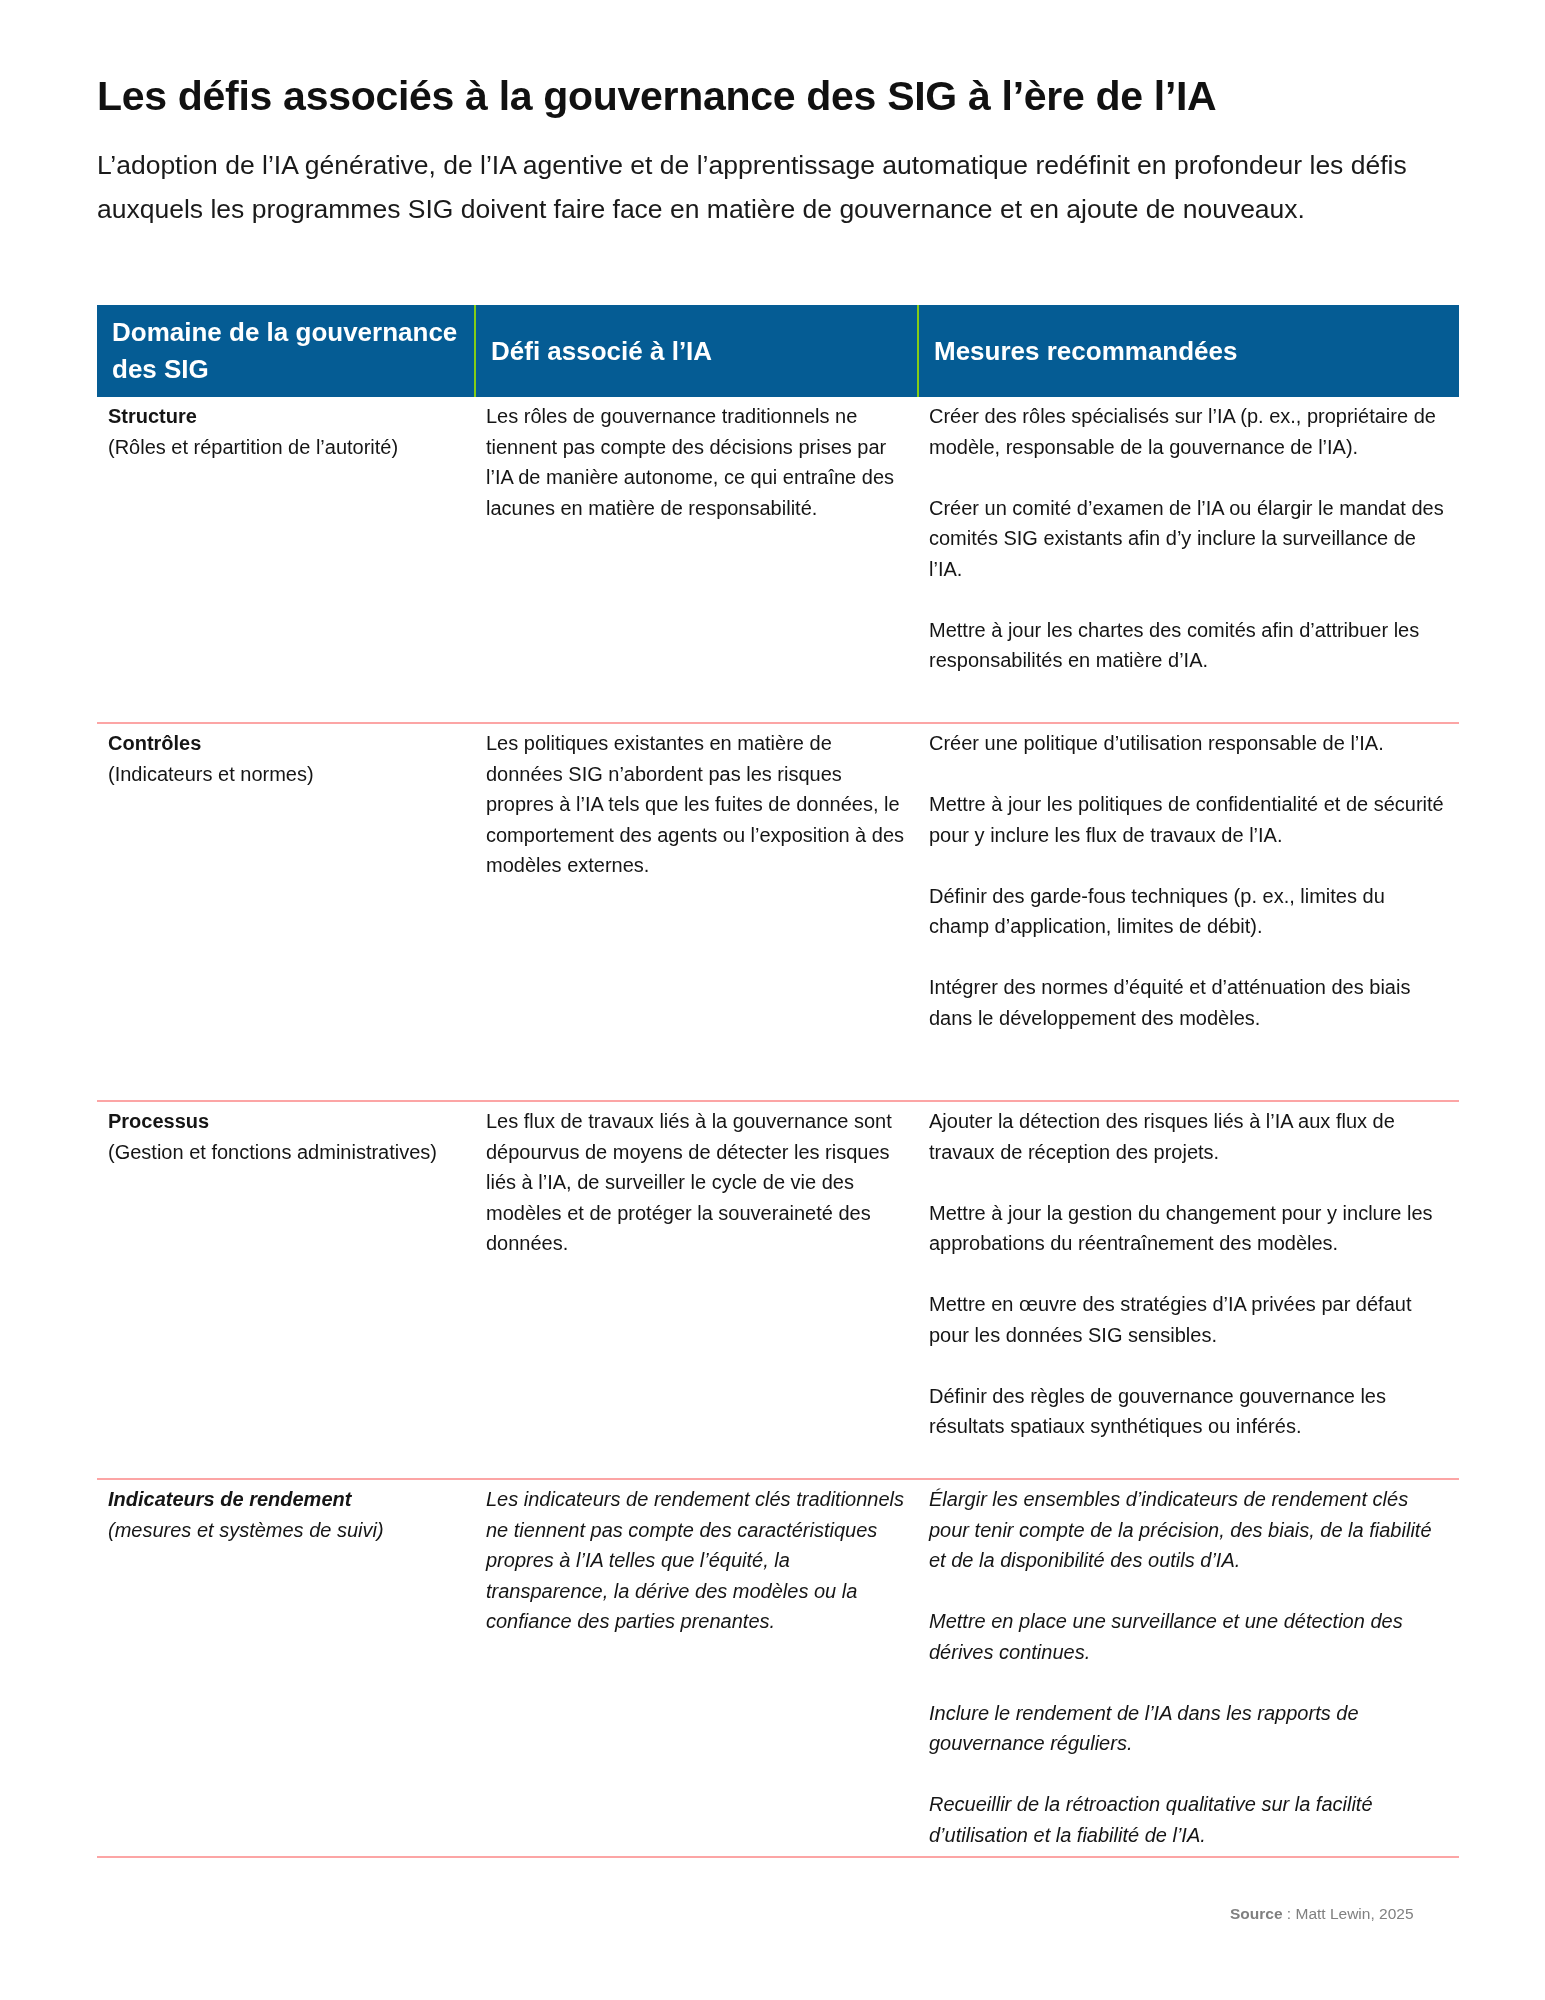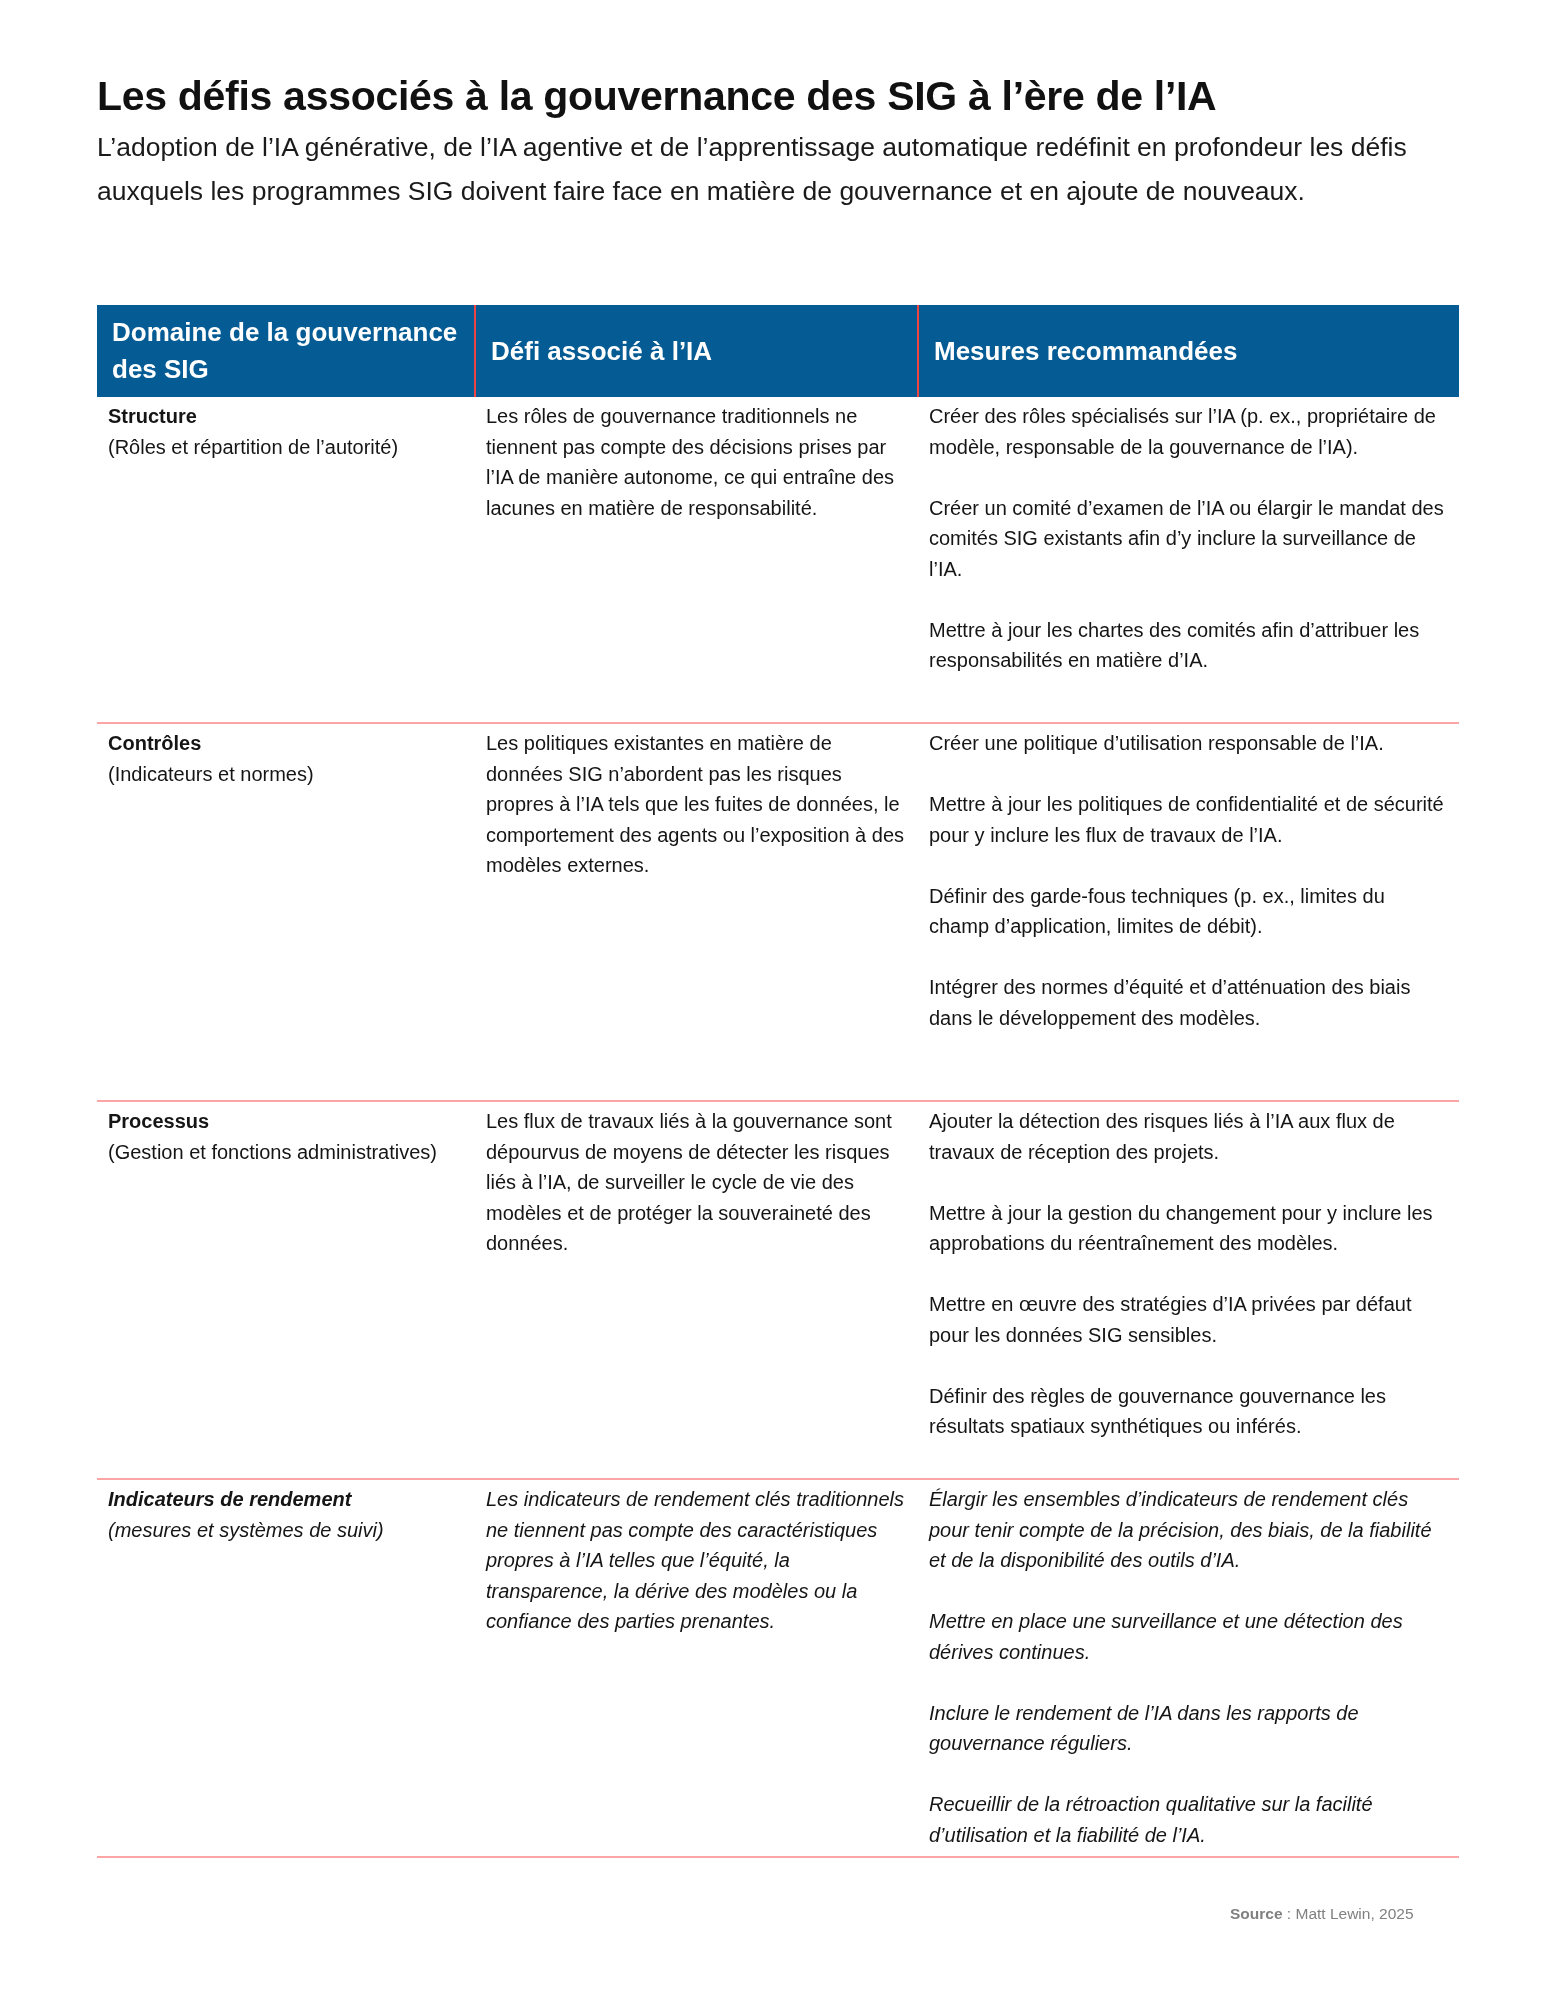--- a/index.html
+++ b/index.html
@@ -28,21 +28,21 @@
       margin: 0;
       font-size: 41px;
       font-weight: bold;
       letter-spacing: -0.3px;
       color: #111111;
       white-space: nowrap;
       line-height: 56px;
     }
     .intro {
       position: absolute;
-      top: 125px;
+      top: 143px;
       left: 0;
       width: 1370px;
       margin: 0;
       font-size: 26.5px;
       line-height: 44px;
       color: #1a1a1a;
     }
     table.gov {
       position: absolute;
       top: 305px;
@@ -58,21 +58,21 @@
     table.gov thead th {
       background: #055c94;
       color: #ffffff;
       font-size: 26px;
       font-weight: bold;
       text-align: left;
       vertical-align: middle;
       height: 92px;
       padding: 0 14px 0 15px;
       line-height: 37px;
-      border-left: 2px solid #ef4444;
+      border-left: 2px solid #84cc16;
     }
     table.gov thead th:first-child {
       border-left: none;
     }
     table.gov tbody td {
       vertical-align: top;
       font-size: 20px;
       line-height: 30.5px;
       padding: 4px 10px 6px 11px;
       color: #151515;

